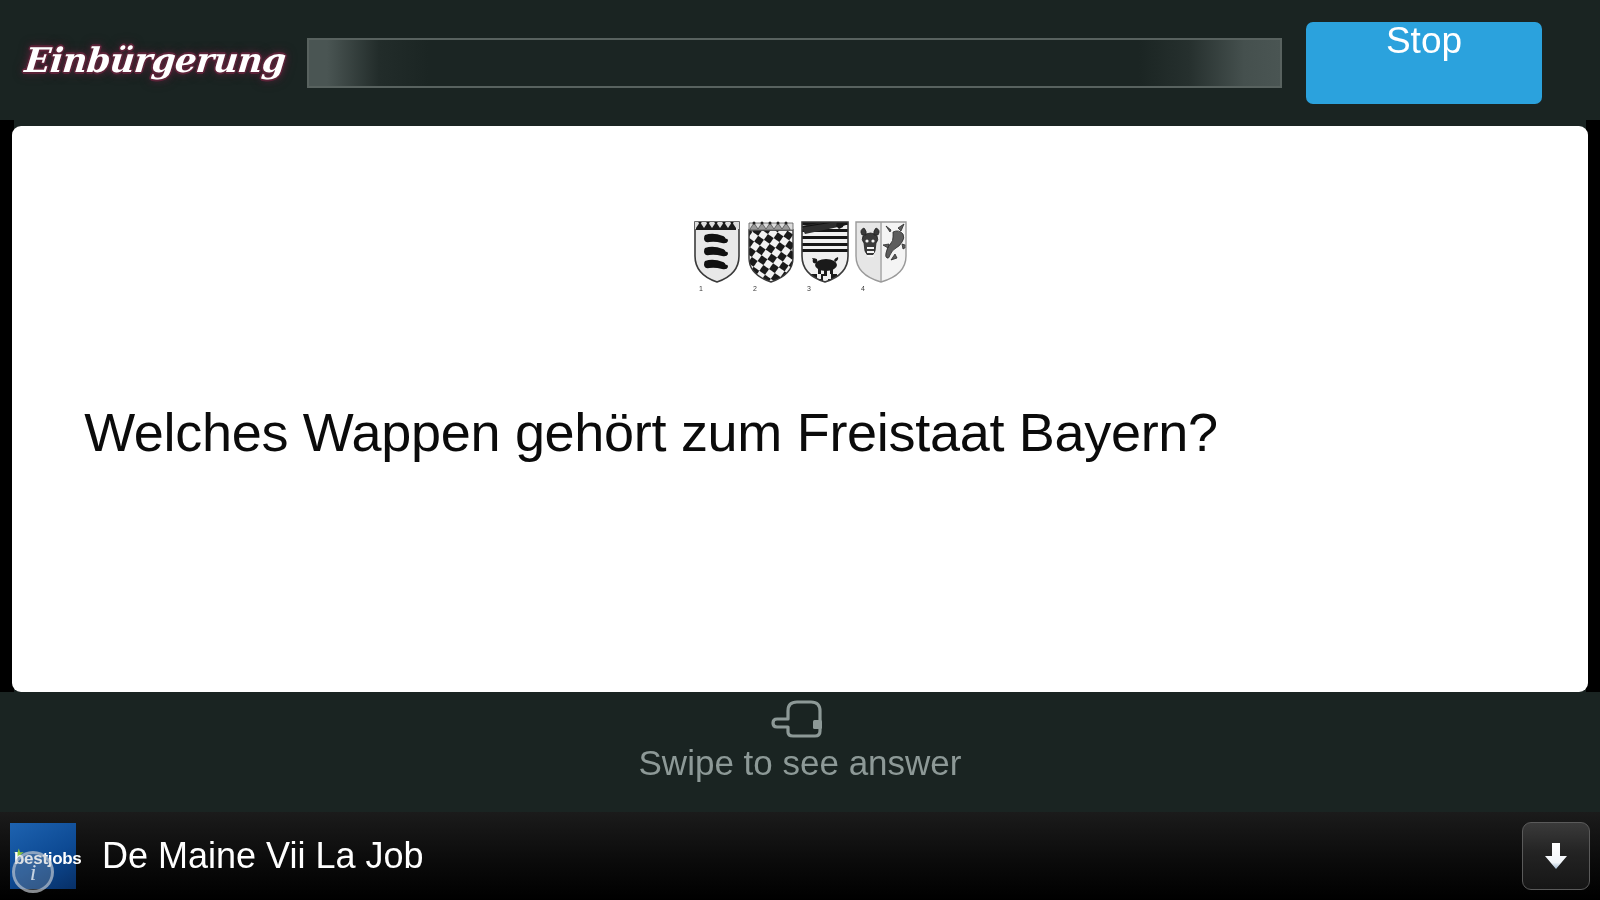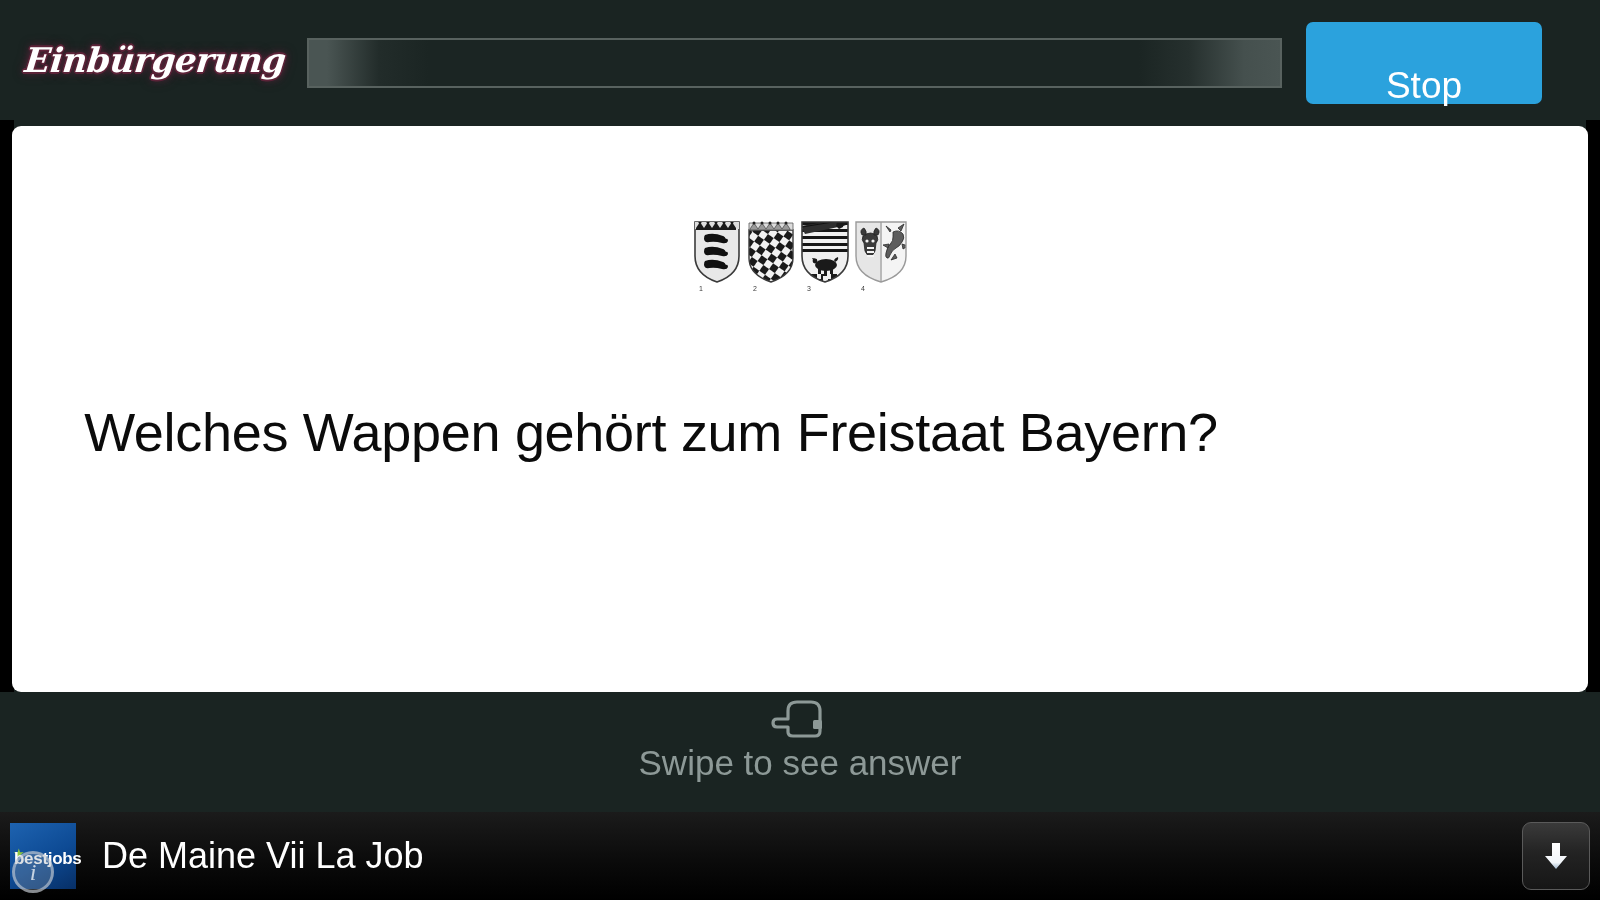--- a/index.html
+++ b/index.html
@@ -58,21 +58,21 @@
   }
 
   #stop-button {
     position: absolute;
     left: 1306px; top: 22px;
     width: 236px; height: 82px;
     background: #2ba2dd;
     border-radius: 7px;
     color: #ffffff;
     font-size: 37px;
-    display: flex; align-items: flex-end; justify-content: center;
+    display: flex; align-items: flex-start; justify-content: center;
     cursor: pointer;
     line-height: 1;
   }
 
   
   #card-shadow-left {
     position: absolute; left: 0; top: 120px;
     width: 14px; height: 572px; background: #000;
   }
   #card-shadow-right {

